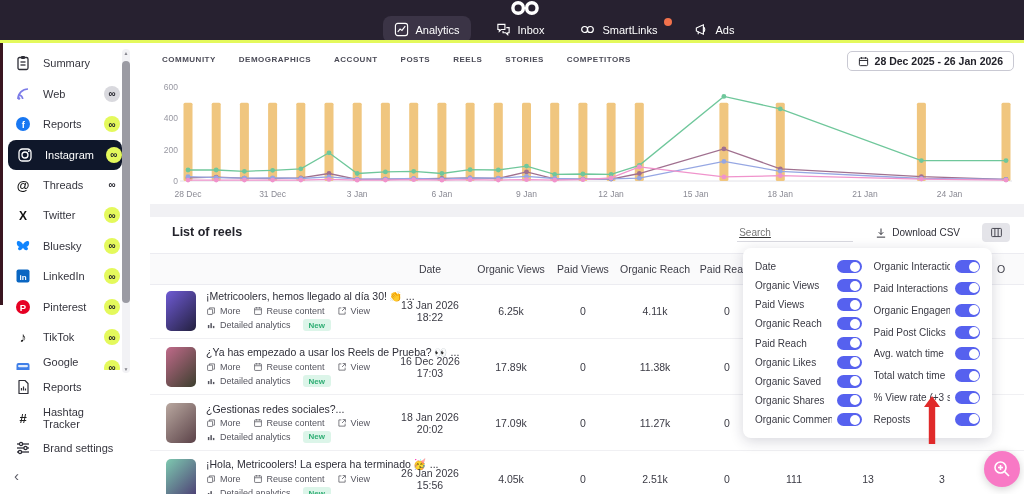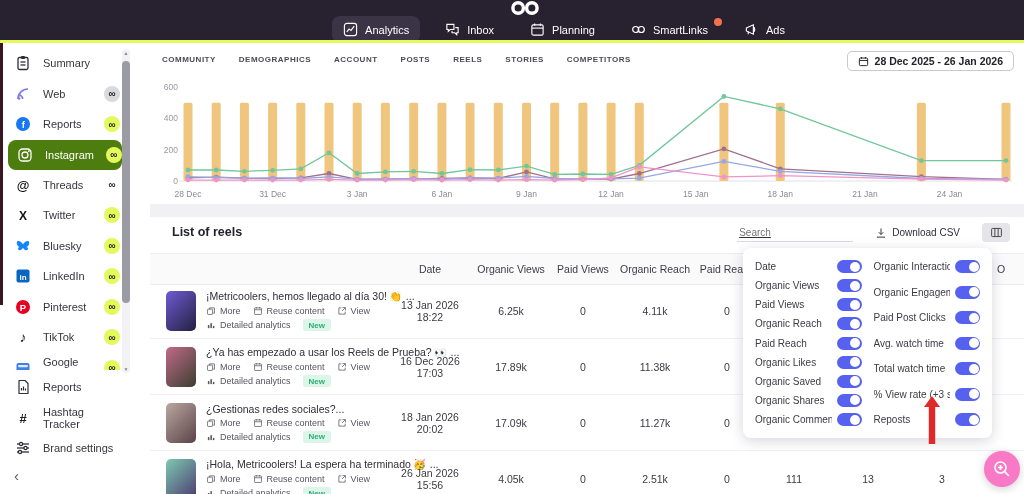--- a/index.html
+++ b/index.html
@@ -25,21 +25,21 @@
   .hamburger span{display:block;width:15px;height:2px;background:#d6d6dd;border-radius:1px;}
 
   
   .sidebar{position:absolute;left:0;top:43px;width:150px;bottom:0;background:#fff;}
   .edge{position:absolute;left:0;top:0;width:3px;height:262px;background:#3a1620;}
   .side-scroll{position:absolute;top:5px;left:0;right:0;height:322px;overflow:hidden;}
   .side-fixed{position:absolute;top:329px;left:0;right:0;}
   .side-item{height:30.5px;display:flex;align-items:center;gap:12px;padding:0 30px 0 14px;font-size:11px;color:#35353e;cursor:pointer;}
   .side-item .sicon{width:17px;height:17px;display:flex;align-items:center;justify-content:center;flex:none;}
   .side-item .sicon svg{width:16px;height:16px;}
-  .side-item.active{background:#4d7c0f;border-radius:8px;margin:0 28px 0 8px;padding:0 8px;color:#fff;height:30px;}
+  .side-item.active{background:#0f172a;border-radius:8px;margin:0 28px 0 8px;padding:0 8px;color:#fff;height:30px;}
   .badge{margin-left:auto;width:16px;height:16px;border-radius:50%;display:flex;align-items:center;justify-content:center;font-size:10px;font-weight:bold;color:#23232b;flex:none;}
   .badge.yellow{background:#e4f95c;}
   .badge.gray{background:#d9d9de;}
   .badge.plain{background:transparent;}
   .sb-track{position:absolute;left:122px;top:6px;width:8px;height:324px;background:#f2f2f5;border-radius:4px;display:flex;flex-direction:column;align-items:center;justify-content:space-between;cursor:pointer;}
   .sb-thumb{position:absolute;left:0;top:12px;width:8px;height:242px;background:#9b9ba3;border-radius:4px;}
   .sb-up,.sb-down{font-size:5px;color:#85858d;line-height:8px;}
   .collapse{position:absolute;left:14px;top:424px;font-size:15px;color:#5a5a64;cursor:pointer;}
 
   
@@ -113,31 +113,20 @@
           <span>Analytics</span>
         </div>
         <div class="nav-tab">
           <span class="ticon">
             <svg viewBox="0 0 16 16" fill="none" stroke="currentColor" stroke-width="1.2">
               <path d="M2 2.5h7.5v5.5h-4l-2 2v-2H2z"></path>
               <path d="M11 6h3v5.5h-1.5v2l-2-2H7.5V9.5"></path>
             </svg>
           </span>
           <span>Inbox</span>
-        </div>
-        <div class="nav-tab">
-          <span class="ticon">
-            <svg viewBox="0 0 16 16" fill="none" stroke="currentColor" stroke-width="1.2">
-              <rect x="2" y="3" width="12" height="11" rx="1.5"></rect>
-              <line x1="5" y1="1.5" x2="5" y2="4"></line>
-              <line x1="11" y1="1.5" x2="11" y2="4"></line>
-              <line x1="2" y1="6.5" x2="14" y2="6.5"></line>
-            </svg>
-          </span>
-          <span>Planning</span>
         </div>
         <div class="nav-tab">
           <span class="ticon">
             <svg viewBox="0 0 16 16" fill="none" stroke="currentColor" stroke-width="1.3">
               <circle cx="5" cy="8" r="3.2"></circle>
               <circle cx="11" cy="8" r="3.2"></circle>
             </svg>
           </span>
           <span>SmartLinks</span>
           <span class="nav-dot"></span>
@@ -757,20 +746,24 @@
           <span class="plabel">Organic Comments</span>
           <span class="tg"></span>
         </div>
       </div>
       <div class="pcol">
         <div class="prow">
           <span class="plabel">Organic Interactions</span>
           <span class="tg"></span>
         </div>
         <div class="prow">
+          <span class="plabel">Paid Interactions</span>
+          <span class="tg"></span>
+        </div>
+        <div class="prow">
           <span class="plabel">Organic Engagement</span>
           <span class="tg"></span>
         </div>
         <div class="prow">
           <span class="plabel">Paid Post Clicks</span>
           <span class="tg"></span>
         </div>
         <div class="prow">
           <span class="plabel">Avg. watch time</span>
           <span class="tg"></span>

